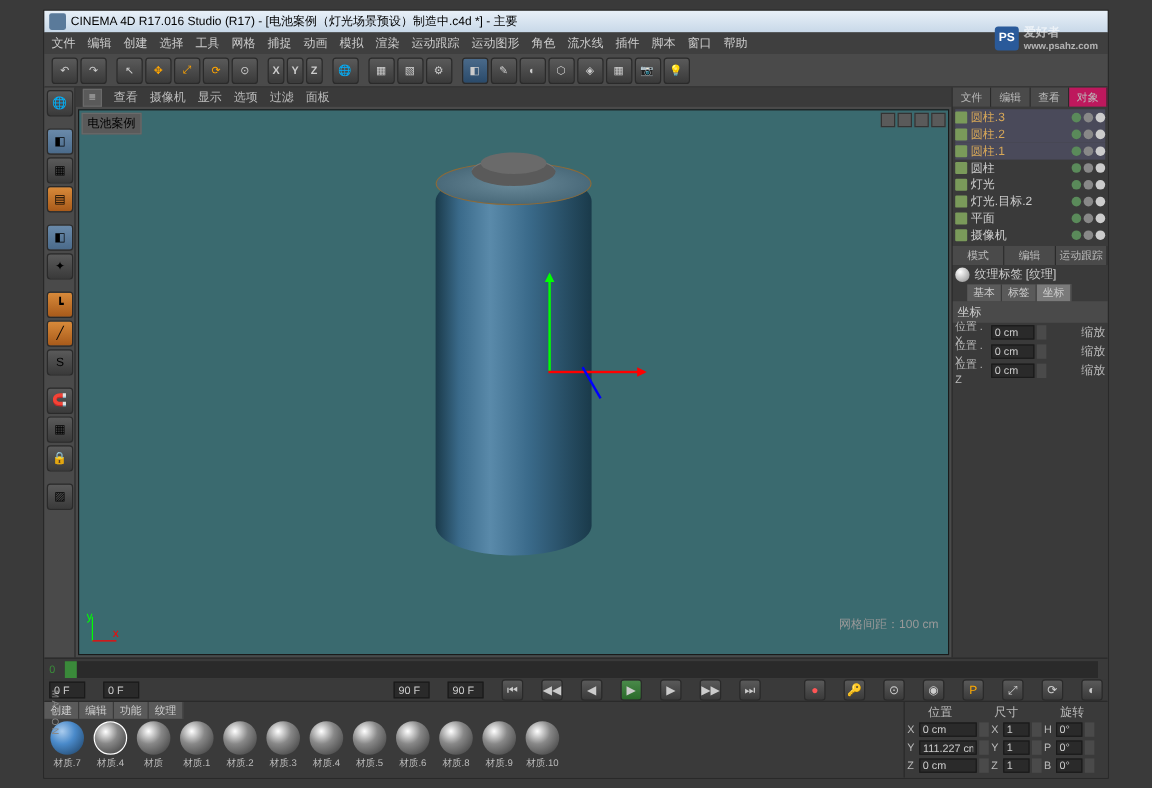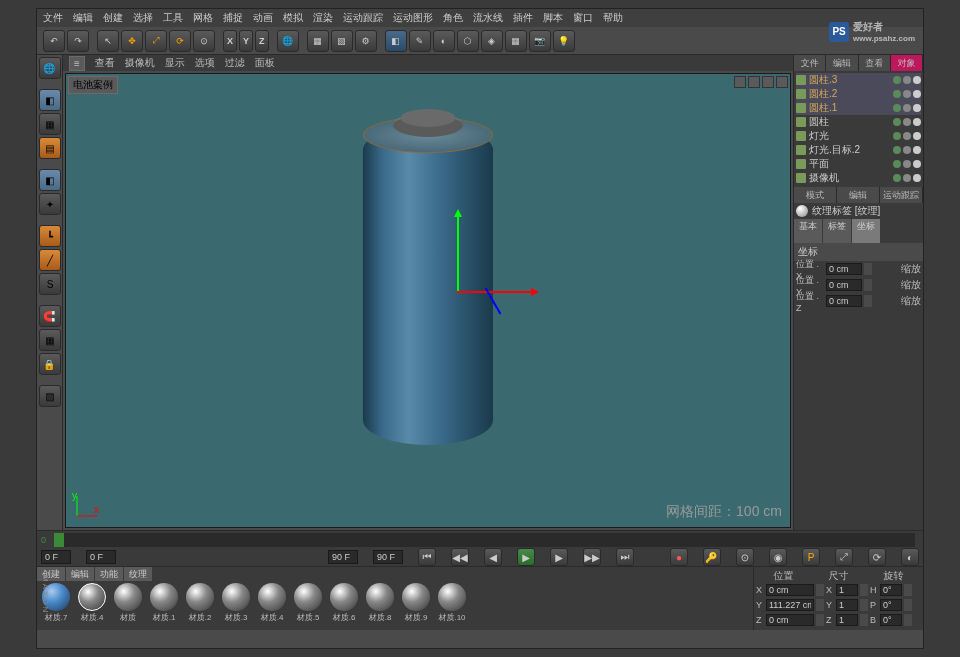--- a/index.html
+++ b/index.html
@@ -20,21 +20,21 @@
 .left-tools { width: 26px; background: #4a4a4a; display: flex; flex-direction: column; gap: 2px; padding: 2px; border-right: 1px solid #2a2a2a; }
 .ltool { width: 22px; height: 22px; background: linear-gradient(#5a5a5a, #3a3a3a); border: 1px solid #2a2a2a; border-radius: 3px; display: flex; align-items: center; justify-content: center; }
 .ltool.cube { background: linear-gradient(#6a8aaa, #4a6a8a); }
 .ltool.orange { background: linear-gradient(#d88a3a, #a85a1a); }
 .viewport-wrap { flex: 1; display: flex; flex-direction: column; }
 .viewport-menu { background: #3a3a3a; height: 16px; display: flex; align-items: center; padding: 0 6px; gap: 10px; color: #bbb; font-size: 9px; }
 .viewport-label { background: #5a5a5a; padding: 1px 4px; border: 1px solid #6a6a6a; }
 .viewport { flex: 1; background: #3a6a6f; position: relative; border: 1px solid #1a1a1a; margin: 2px; overflow: hidden; }
 .viewport-icons { position: absolute; top: 2px; right: 2px; display: flex; gap: 2px; }
 .vp-icon { width: 12px; height: 12px; background: #5a5a5a; border: 1px solid #333; }
-.grid-label { position: absolute; bottom: 6px; right: 8px; color: #999; font-size: 14px; }
+.grid-label { position: absolute; bottom: 18px; right: 8px; color: #999; font-size: 10px; }
 .axis-corner { position: absolute; bottom: 6px; left: 6px; width: 30px; height: 30px; }
 .cylinder { position: absolute; left: 50%; top: 50%; transform: translate(-50%, -55%); }
 .cyl-body { width: 130px; height: 320px; background: linear-gradient(90deg, #1a3a4a 0%, #3a6a8a 15%, #5a8aaa 35%, #3a6a8a 60%, #1a3a4a 100%); border-radius: 65px / 25px; position: relative; }
 .cyl-top { position: absolute; top: -8px; left: 0; width: 130px; height: 36px; background: radial-gradient(ellipse at center, #6a8a9a 0%, #4a6a7a 70%); border-radius: 50%; border: 1px solid #8a6a3a; }
 .cyl-cap { position: absolute; top: -12px; left: 50%; transform: translateX(-50%); width: 70px; height: 24px; background: #5a5a5a; border-radius: 50%; border-top: 2px solid #7a7a7a; }
 .cyl-cap2 { position: absolute; top: -16px; left: 50%; transform: translateX(-50%); width: 55px; height: 18px; background: #6a6a6a; border-radius: 50%; }
 .gizmo { position: absolute; left: 54%; top: 48%; }
 .gizmo-y { position: absolute; width: 2px; height: 80px; background: #0f0; bottom: 0; left: 0; }
 .gizmo-y::after { content: ''; position: absolute; top: -6px; left: -3px; border: 4px solid transparent; border-bottom: 8px solid #0f0; }
 .gizmo-x { position: absolute; width: 80px; height: 2px; background: #f00; top: 0; left: 0; }
@@ -45,21 +45,21 @@
 .ptab { flex: 1; background: #4a4a4a; color: #bbb; display: flex; align-items: center; justify-content: center; font-size: 9px; border-right: 1px solid #2a2a2a; }
 .ptab.active { background: #be185d; }
 .obj-list { background: #3a3a3a; padding: 2px; min-height: 90px; }
 .obj-item { display: flex; align-items: center; height: 14px; gap: 3px; color: #ccc; }
 .obj-item.sel { background: #4a4a5a; color: #d8a858; }
 .obj-icon { width: 10px; height: 10px; background: #7a9a5a; border-radius: 1px; }
 .obj-dots { margin-left: auto; display: flex; gap: 2px; }
 .dot { width: 8px; height: 8px; border-radius: 50%; }
 .dot.g { background: #5a8a5a; } .dot.gr { background: #888; } .dot.w { background: #ccc; }
 .attr-panel { background: #3a3a3a; flex: 1; }
-.attr-tabs { display: flex; height: 24px; }
+.attr-tabs { display: flex; height: 14px; margin-left: 12px; }
 .atab { padding: 1px 5px; background: #5a5a5a; color: #ccc; font-size: 9px; border-right: 1px solid #3a3a3a; }
 .atab.active { background: #7a7a7a; }
 .attr-row { display: flex; align-items: center; height: 16px; padding: 0 2px; gap: 2px; color: #bbb; }
 .attr-label { width: 28px; font-size: 9px; }
 .attr-field { background: #2a2a2a; border: 1px solid #1a1a1a; color: #ccc; padding: 0 2px; width: 36px; height: 12px; font-size: 9px; }
 .spinner { width: 8px; height: 12px; background: #4a4a4a; }
 .bottom-area { height: 100px; background: #3a3a3a; display: flex; flex-direction: column; }
 .timeline { height: 32px; background: #3a3a3a; border-top: 1px solid #2a2a2a; display: flex; align-items: center; padding: 0 4px; }
 .tl-track { flex: 1; height: 14px; background: #2a2a2a; position: relative; margin: 0 4px; }
 .tl-marker { position: absolute; left: 0; top: 0; width: 10px; height: 14px; background: #3a8a3a; }
@@ -84,20 +84,24 @@
 .axon-label { position: absolute; left: 4px; bottom: 34px; writing-mode: vertical-lr; color: #888; font-size: 8px; letter-spacing: 2px; }
 .watermark { position: absolute; top: 20px; right: 45px; color: rgba(255,255,255,0.6); font-size: 16px; font-weight: bold; display: flex; align-items: center; gap: 4px; }
 .watermark .ps-icon { width: 20px; height: 20px; background: #2a5a9a; border-radius: 3px; display: flex; align-items: center; justify-content: center; color: #fff; font-size: 10px; }
 .watermark .sub { font-size: 8px; display: block; }
 </style>
 </head>
 <body>
 
 <div class="outer-frame">
 <div class="app-window">
+  <div class="titlebar">
+    <div class="icon"></div>
+    <span>CINEMA 4D R17.016 Studio (R17) - [电池案例（灯光场景预设）制造中.c4d *] - 主要</span>
+  </div>
 
   <div class="menubar">
     <span>文件</span>
     <span>编辑</span>
     <span>创建</span>
     <span>选择</span>
     <span>工具</span>
     <span>网格</span>
     <span>捕捉</span>
     <span>动画</span>

